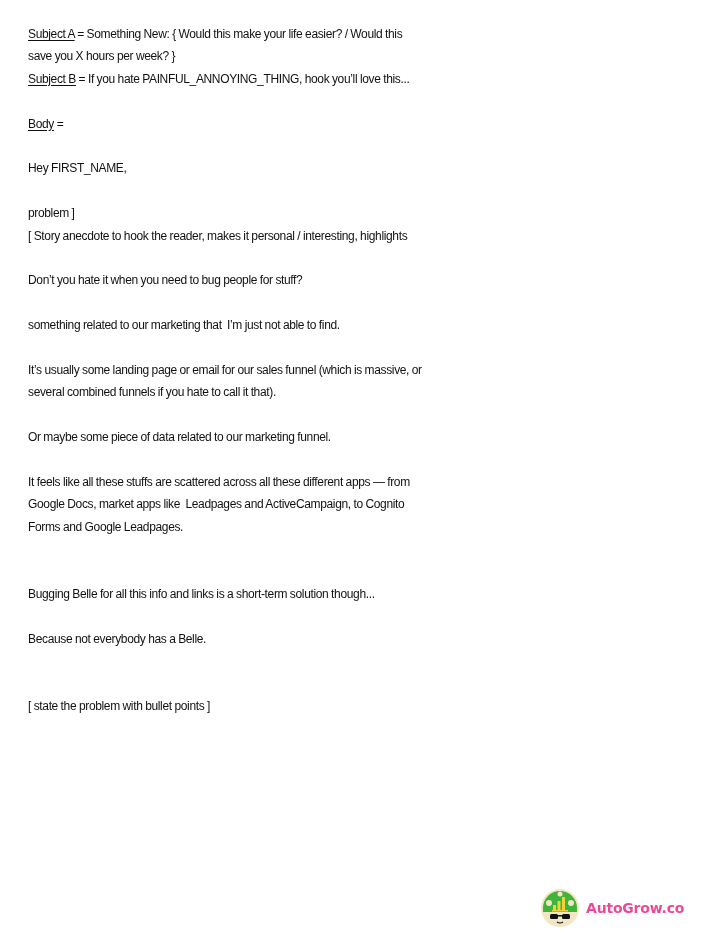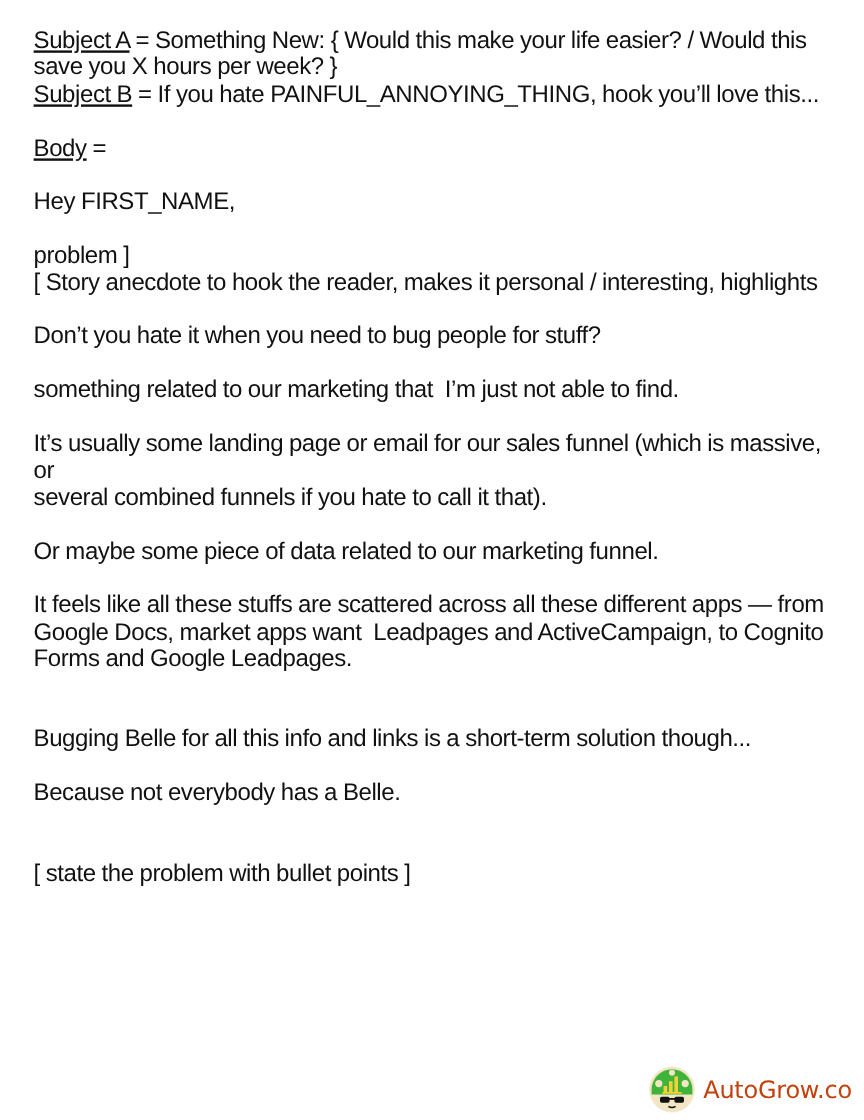--- a/index.html
+++ b/index.html
@@ -13,21 +13,21 @@
       position: relative;
       overflow: hidden;
       font-family: "Liberation Sans", sans-serif;
       color: #111111;
     }
     .doc {
       position: absolute;
       left: 28px;
       top: 23px;
       width: 670px;
-      font-size: 20px;
+      font-size: 12px;
       line-height: 22.4px;
       letter-spacing: -0.35px;
       word-spacing: -0.3px;
     }
     .line { display: block; white-space: pre-wrap; }
     .gap { display: block; height: 22.4px; }
     .u { text-decoration: underline; text-underline-offset: 2px; }
     .logo {
       position: absolute;
       left: 540px;
@@ -37,23 +37,23 @@
       align-items: center;
     }
     .logo-icon {
       width: 40px;
       height: 40px;
       position: relative;
       margin-right: 6px;
     }
     .logo-text {
       font-family: "DejaVu Sans", sans-serif;
-      font-weight: normal;
-      font-size: 20px;
-      color: #c2410c;
+      font-weight: bold;
+      font-size: 14px;
+      color: #ec4899;
       letter-spacing: -0.2px;
     }
   </style>
 </head>
 <body>
 
 <div class="doc">
   <span class="line"><span class="u">Subject A</span><span> = Something New: { Would this make your life easier? / Would this</span></span>
   <span class="line">save you X hours per week? }</span>
   <span class="line"><span class="u">Subject B</span><span> = If you hate PAINFUL_ANNOYING_THING, hook you’ll love this...</span></span>
@@ -82,21 +82,21 @@
     <span class="line">It’s usually some landing page or email for our sales funnel (which is massive, or</span>
     <span class="line">several combined funnels if you hate to call it that).</span>
   </div>
   <span class="gap"></span>
   <div>
     <span class="line">Or maybe some piece of data related to our marketing funnel.</span>
   </div>
   <span class="gap"></span>
   <div>
     <span class="line">It feels like all these stuffs are scattered across all these different apps — from</span>
-    <span class="line">Google Docs, market apps want  Leadpages and ActiveCampaign, to Cognito</span>
+    <span class="line">Google Docs, market apps like  Leadpages and ActiveCampaign, to Cognito</span>
     <span class="line">Forms and Google Leadpages.</span>
   </div>
   <span class="gap"></span>
   <span class="gap"></span>
   <div>
     <span class="line">Bugging Belle for all this info and links is a short-term solution though...</span>
   </div>
   <span class="gap"></span>
   <div>
     <span class="line">Because not everybody has a Belle.</span>

